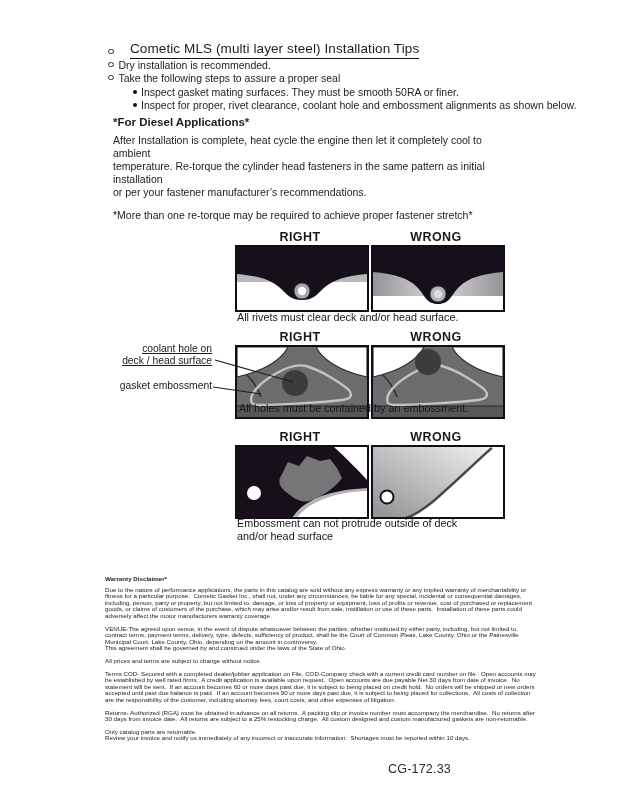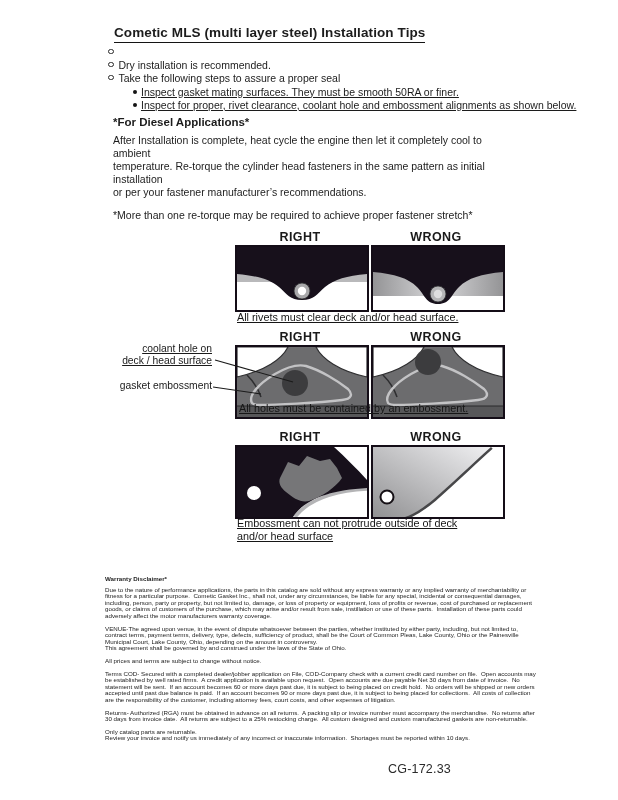--- a/index.html
+++ b/index.html
@@ -1,42 +1,42 @@
 <!DOCTYPE html>
 <html><head>
 <meta charset="utf-8">
 <style>
   html,body{margin:0;padding:0;background:#fff;}
   .page{
     position:relative;width:618px;height:800px;background:#fff;overflow:hidden;
     font-family:"Liberation Sans","DejaVu Sans",sans-serif;color:#1c1c1c;
   }
   .title{
-    position:absolute;left:114px;top:25px;margin:0;
-    font-size:13.5px;font-weight:bold;letter-spacing:.1px;
+    position:absolute;left:114px;top:25px;margin:16px;
+    font-size:13.5px;font-weight:normal;letter-spacing:.1px;
     border-bottom:1.5px solid #141414;padding-bottom:2px;display:inline-block;
   }
   .bullets{position:absolute;left:108px;top:46px;width:502px;font-size:10.5px;line-height:13.2px;}
   .b-row{white-space:nowrap;}
-  .b-sub{margin-left:25px;text-decoration:underline;}
+  .b-sub{margin-left:25px;}
   .marker-open{
     display:inline-block;width:3.5px;height:3.5px;border:1px solid #2a2a2a;border-radius:50%;
     margin-right:5px;vertical-align:2px;
   }
   .marker-filled{
     display:inline-block;width:4px;height:4px;background:#141414;border-radius:50%;
     margin-right:4px;vertical-align:2px;
   }
   .diesel{position:absolute;left:113px;top:116px;width:402px;font-size:10.5px;line-height:13px;}
   .diesel-h{font-size:11.5px;font-weight:bold;margin:0 0 5px 0;}
   .diesel p{margin:0 0 10px 0;white-space:pre-line;}
   .dg-label{position:absolute;width:134px;text-align:center;font-size:12.5px;font-weight:bold;letter-spacing:.4px;color:#1a1a1a;}
   .dg-box{position:absolute;width:130px;height:63px;border:2px solid #140d17;background:#fff;}
   .dg-box svg{display:block;}
-  .dg-caption{position:absolute;font-size:10.8px;line-height:12.5px;white-space:pre-line;color:#161616;text-decoration:underline;}
+  .dg-caption{position:absolute;font-size:10.8px;line-height:12.5px;white-space:pre-line;color:#161616;}
   .anno{position:absolute;text-align:right;font-size:10.3px;line-height:11.5px;color:#1a1a1a;}
   .overlay{position:absolute;left:0;top:0;pointer-events:none;}
   .disclaimer{position:absolute;left:105px;top:576px;width:480px;font-size:6.2px;line-height:6.6px;color:#222;}
   .disc-h{font-weight:bold;margin:0 0 4px 0;}
   .disc-b{margin:0 0 6px 0;white-space:pre;}
   .disc-b.last{margin-bottom:0;}
   .footer-code{position:absolute;left:388px;top:762px;font-size:12.5px;color:#2a2a2a;letter-spacing:.2px;}
 </style>
 </head>
 <body>

